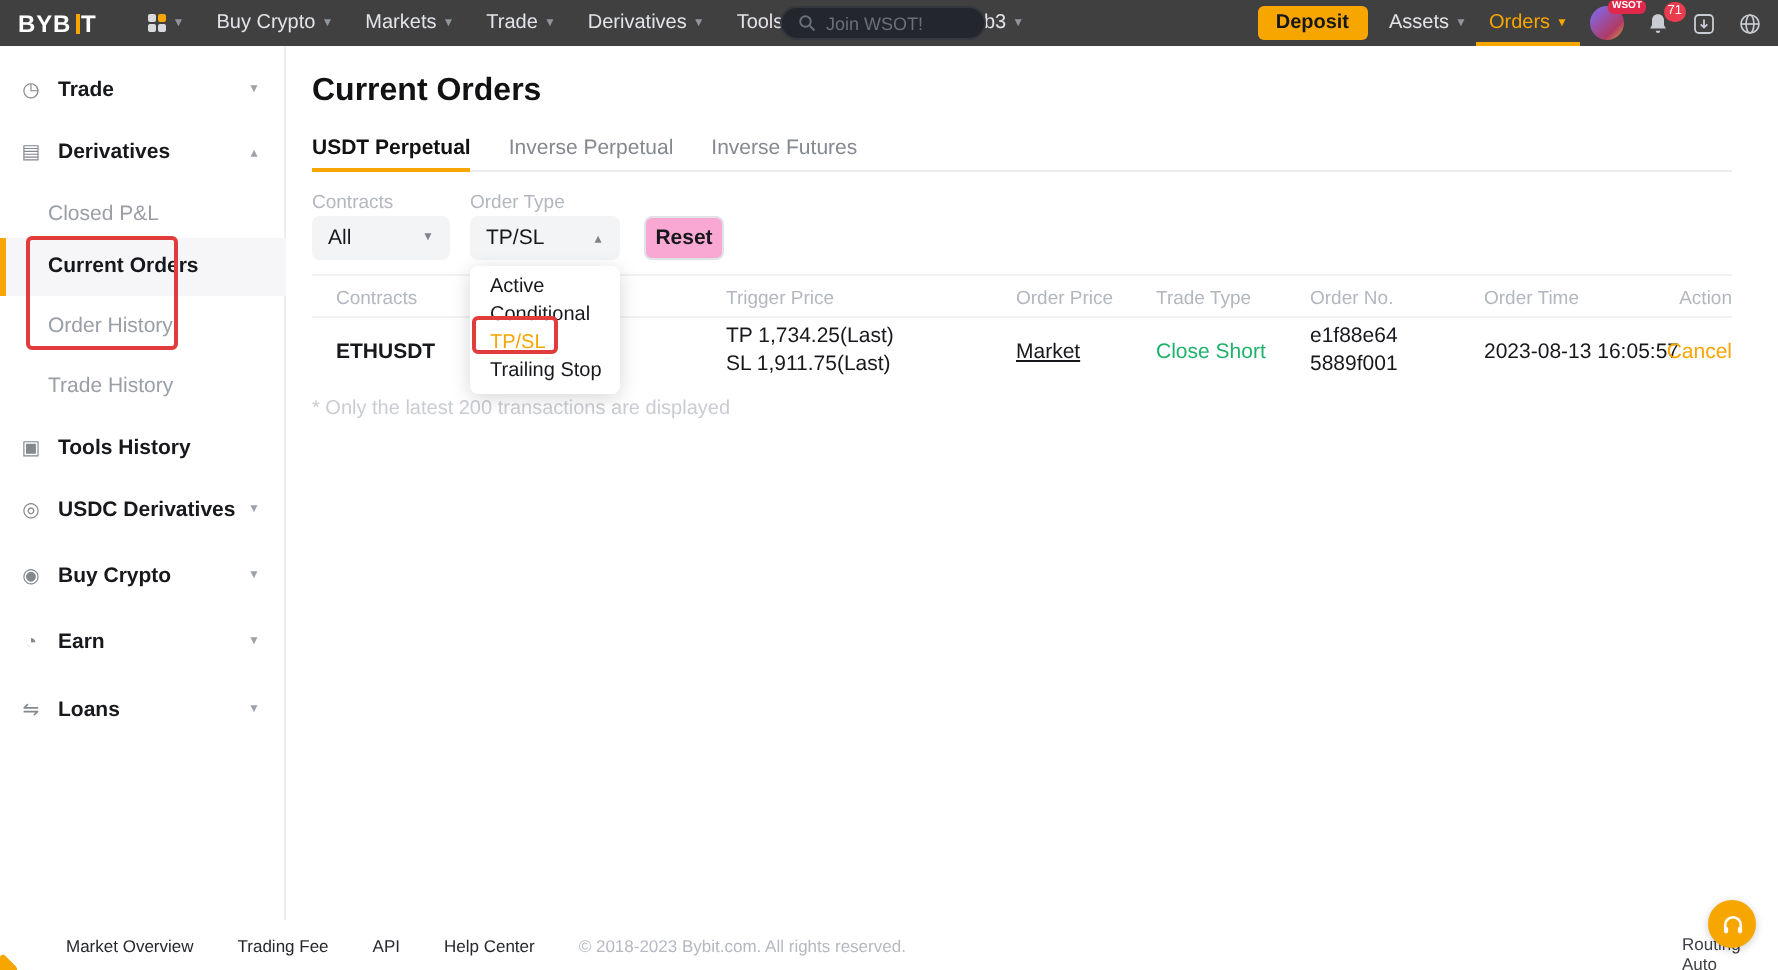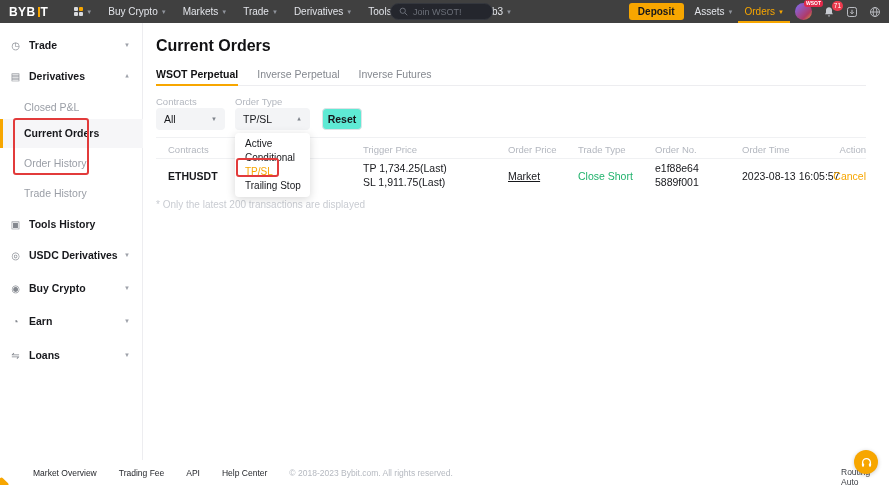--- a/index.html
+++ b/index.html
@@ -62,21 +62,21 @@
   .tabs { position:absolute; left:156px; top:68px; width:710px; height:18px; display:flex; gap:19px;
           border-bottom:1px solid #ededf0; }
   .tab { font-size:10.5px; color:#84888f; cursor:pointer; padding-bottom:5px; position:relative; }
   .tab.active { color:#121214; font-weight:bold; }
   .tab.active .tab-underline { position:absolute; left:0; right:0; bottom:-1px; height:2px; background:#f7a600; }
   .flabel { position:absolute; top:96px; font-size:9.5px; color:#b3b7bf; }
   .select { position:absolute; top:108px; height:22px; background:#f3f4f6; border-radius:4px;
             display:flex; align-items:center; justify-content:space-between; padding:0 8px;
             font-size:10.5px; color:#17181c; cursor:pointer; }
   .select .chev { color:#7f848c; }
-  .reset-btn { position:absolute; left:322px; top:108px; width:40px; height:22px; background:#5eead4;
+  .reset-btn { position:absolute; left:322px; top:108px; width:40px; height:22px; background:#f9a8d4;
                border:1px solid #dfe2e6; border-radius:4px; font-size:10.5px; font-weight:bold;
                color:#17181c; cursor:pointer; font-family:"Liberation Sans", sans-serif; }
 
   .dropdown-panel { position:absolute; left:235px; top:133px; width:75px; background:#fff;
                     border-radius:4px; box-shadow:0 2px 10px rgba(0,0,0,.16); padding:4px 0;
                     z-index:5; }
   .dd-option { height:14px; line-height:14px; padding-left:10px; font-size:10px; color:#17181c; cursor:pointer; }
   .dd-option.highlighted { color:#f7a600; }
 
   .table { position:absolute; left:156px; top:137px; width:710px; height:70px; border-top:1px solid #f0f1f3; }
@@ -249,21 +249,21 @@
       <span class="sicon">⇋</span>
       <span class="slabel">Loans</span>
       <span class="schev">▼</span>
     </div>
   </div>
 
   <h1 class="page-title">Current Orders</h1>
 
   <div class="tabs">
     <div class="tab active">
-      <span>WSOT Perpetual</span>
+      <span>USDT Perpetual</span>
       <span class="tab-underline"></span>
     </div>
     <div class="tab">
       <span>Inverse Perpetual</span>
     </div>
     <div class="tab">
       <span>Inverse Futures</span>
     </div>
   </div>
 

